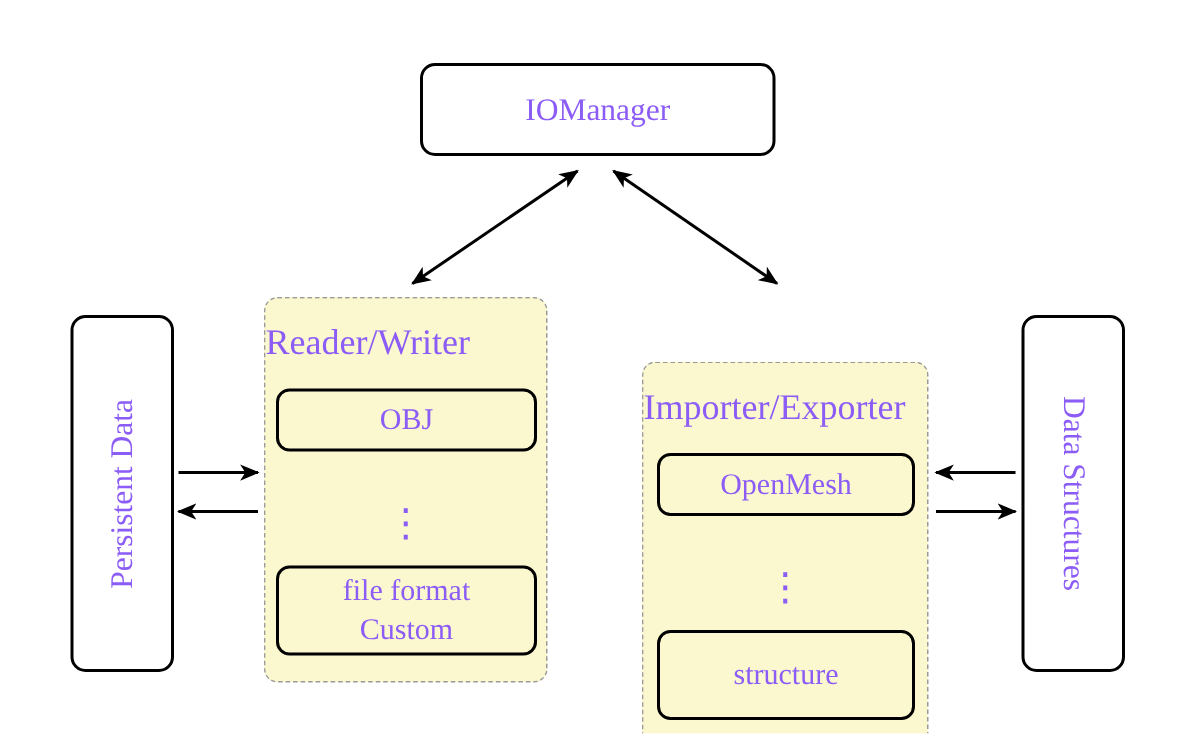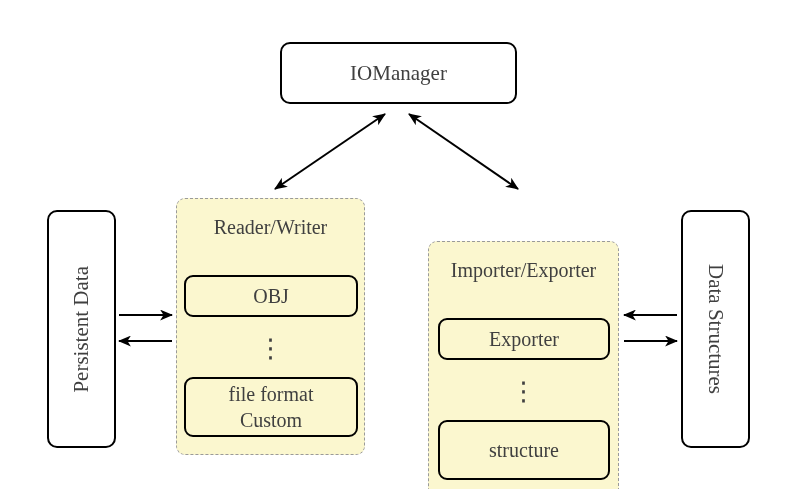--- a/index.html
+++ b/index.html
@@ -7,21 +7,21 @@
     padding: 0;
     background: #ffffff;
     font-family: "Liberation Serif", "DejaVu Serif", serif;
   }
   .canvas {
     position: relative;
     width: 800px;
     height: 489px;
     background: #ffffff;
     overflow: hidden;
-    color: #404040;
+    color: #8b5cf6;
   }
   .arrows {
     position: absolute;
     left: 0; top: 0;
     width: 800px; height: 489px;
     pointer-events: none;
   }
   .node {
     position: absolute;
     background: #ffffff;
@@ -69,41 +69,41 @@
     border: 1.6px dashed #9a9a9a;
     border-radius: 9px;
     box-sizing: border-box;
   }
   .group.left-group { left: 176px; width: 189px; }
   .group.right-group { left: 428px; width: 191px; margin-top: 43px; }
   .group-title {
     position: absolute;
     top: 17px;
     left: 0; right: 0;
-    text-align: center;
-    font-size: 20px;
+    text-align: left;
+    font-size: 24px;
     white-space: nowrap;
   }
   .inner-box {
     position: absolute;
     background: #fbf7cf;
     border: 2.5px solid #000000;
     border-radius: 9px;
     display: flex;
     flex-direction: column;
     align-items: center;
     justify-content: center;
     box-sizing: border-box;
     font-size: 20px;
     line-height: 1.3;
     text-align: center;
   }
   .left-group .inner-box  { left: 7px;  width: 174px; }
   .right-group .inner-box { left: 9px;  width: 172px; }
-  .inner-box.row1 { top: 76px;  height: 42px; text-align: right; }
+  .inner-box.row1 { top: 60px;  height: 42px; text-align: right; }
   .inner-box.row2 { top: 178px; height: 60px; }
   .dots {
     position: absolute;
     top: 128px;
     left: 0; right: 0;
     height: 44px;
     display: flex;
     align-items: center;
     justify-content: center;
     font-size: 26px;
@@ -149,21 +149,21 @@
     <div class="dots">⋮</div>
     <div class="inner-box row2">
       <span>file format</span>
       <span>Custom</span>
     </div>
   </div>
 
   <div class="group right-group">
     <div class="group-title">Importer/Exporter</div>
     <div class="inner-box row1">
-      <span>Exporter</span>
+      <span>OpenMesh</span>
     </div>
     <div class="dots">⋮</div>
     <div class="inner-box row2">
       <span>structure</span>
     </div>
   </div>
 
 </div>
 
 </body></html>

